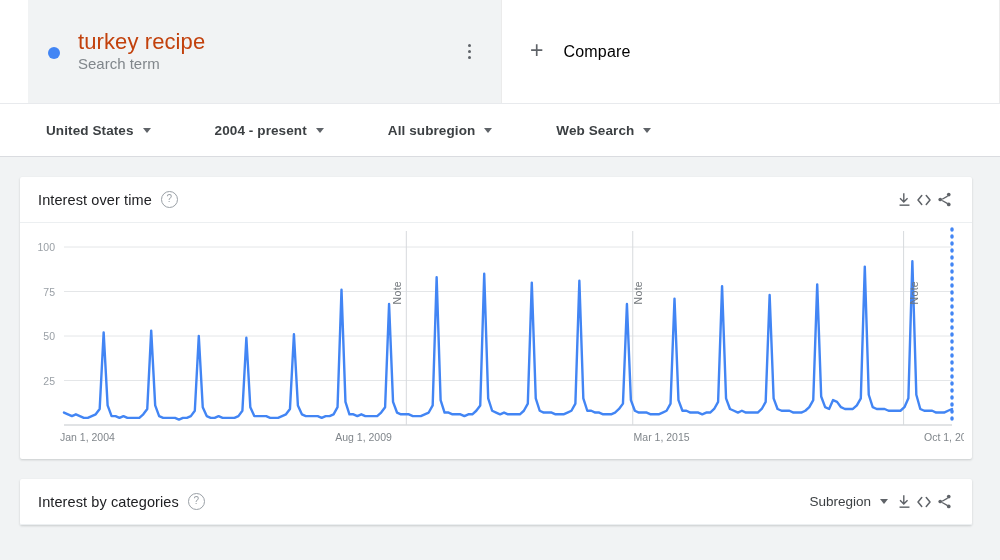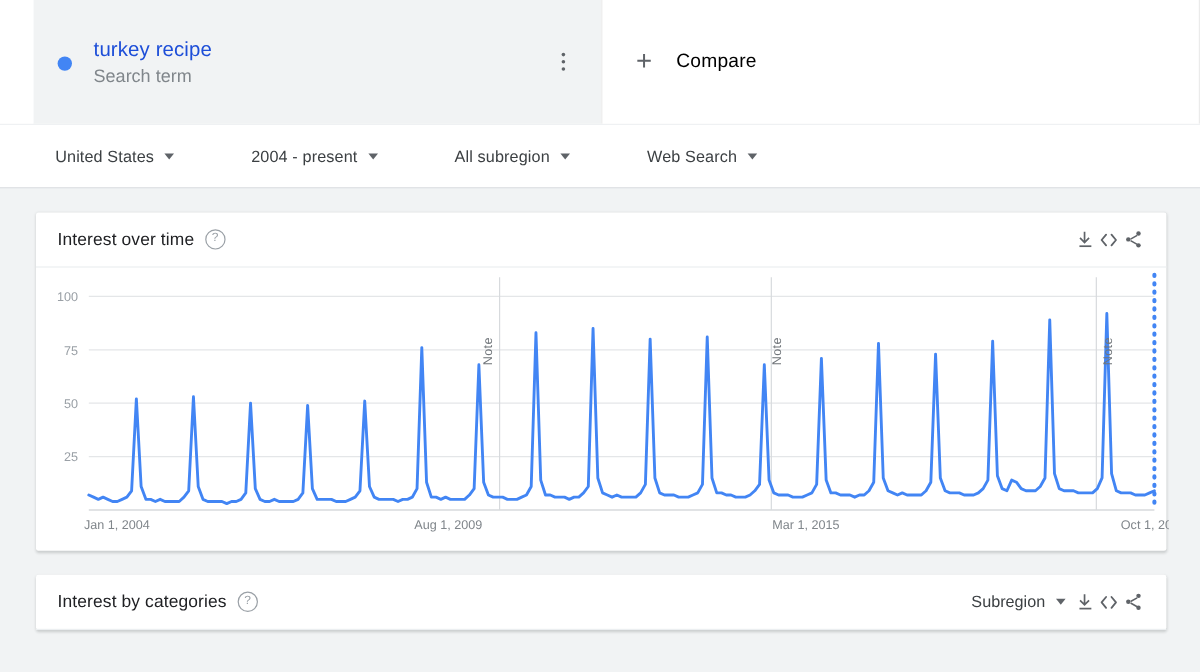--- a/index.html
+++ b/index.html
@@ -46,23 +46,23 @@
     flex: 0 0 12px;
     margin-right: 18px;
     margin-top: 2px;
   }
   .term-text-wrap {
     display: flex;
     flex-direction: column;
     justify-content: center;
   }
   .term-title {
-    font-size: 17px;
+    font-size: 22px;
     line-height: 22px;
-    color: #1d4ed8;
+    color: #c2410c;
     letter-spacing: 0.1px;
   }
   .term-sub {
     font-size: 15px;
     line-height: 18px;
     color: #80868b;
     margin-top: 2px;
   }
   .kebab {
     position: absolute;
@@ -129,32 +129,33 @@
   .filter {
     display: flex;
     align-items: center;
     margin-right: 64px;
     cursor: pointer;
   }
   .filter-label {
     font-size: 13.5px;
     color: #3c4043;
     letter-spacing: 0.1px;
+    font-weight: bold;
   }
   .caret {
     margin-left: 9px;
     width: 0; height: 0;
     border-left: 4.5px solid transparent;
     border-right: 4.5px solid transparent;
     border-top: 5px solid #5f6368;
   }
 
   
   .content {
-    padding: 20px 28px 0 30px;
+    padding: 20px 28px 0 20px;
     box-sizing: border-box;
   }
   .card {
     background: #ffffff;
     box-shadow: 0 1px 2px rgba(60,64,67,0.14), 0 1px 3px rgba(60,64,67,0.08);
     border-radius: 2px;
     margin-bottom: 20px;
   }
   .card-head {
     height: 46px;

